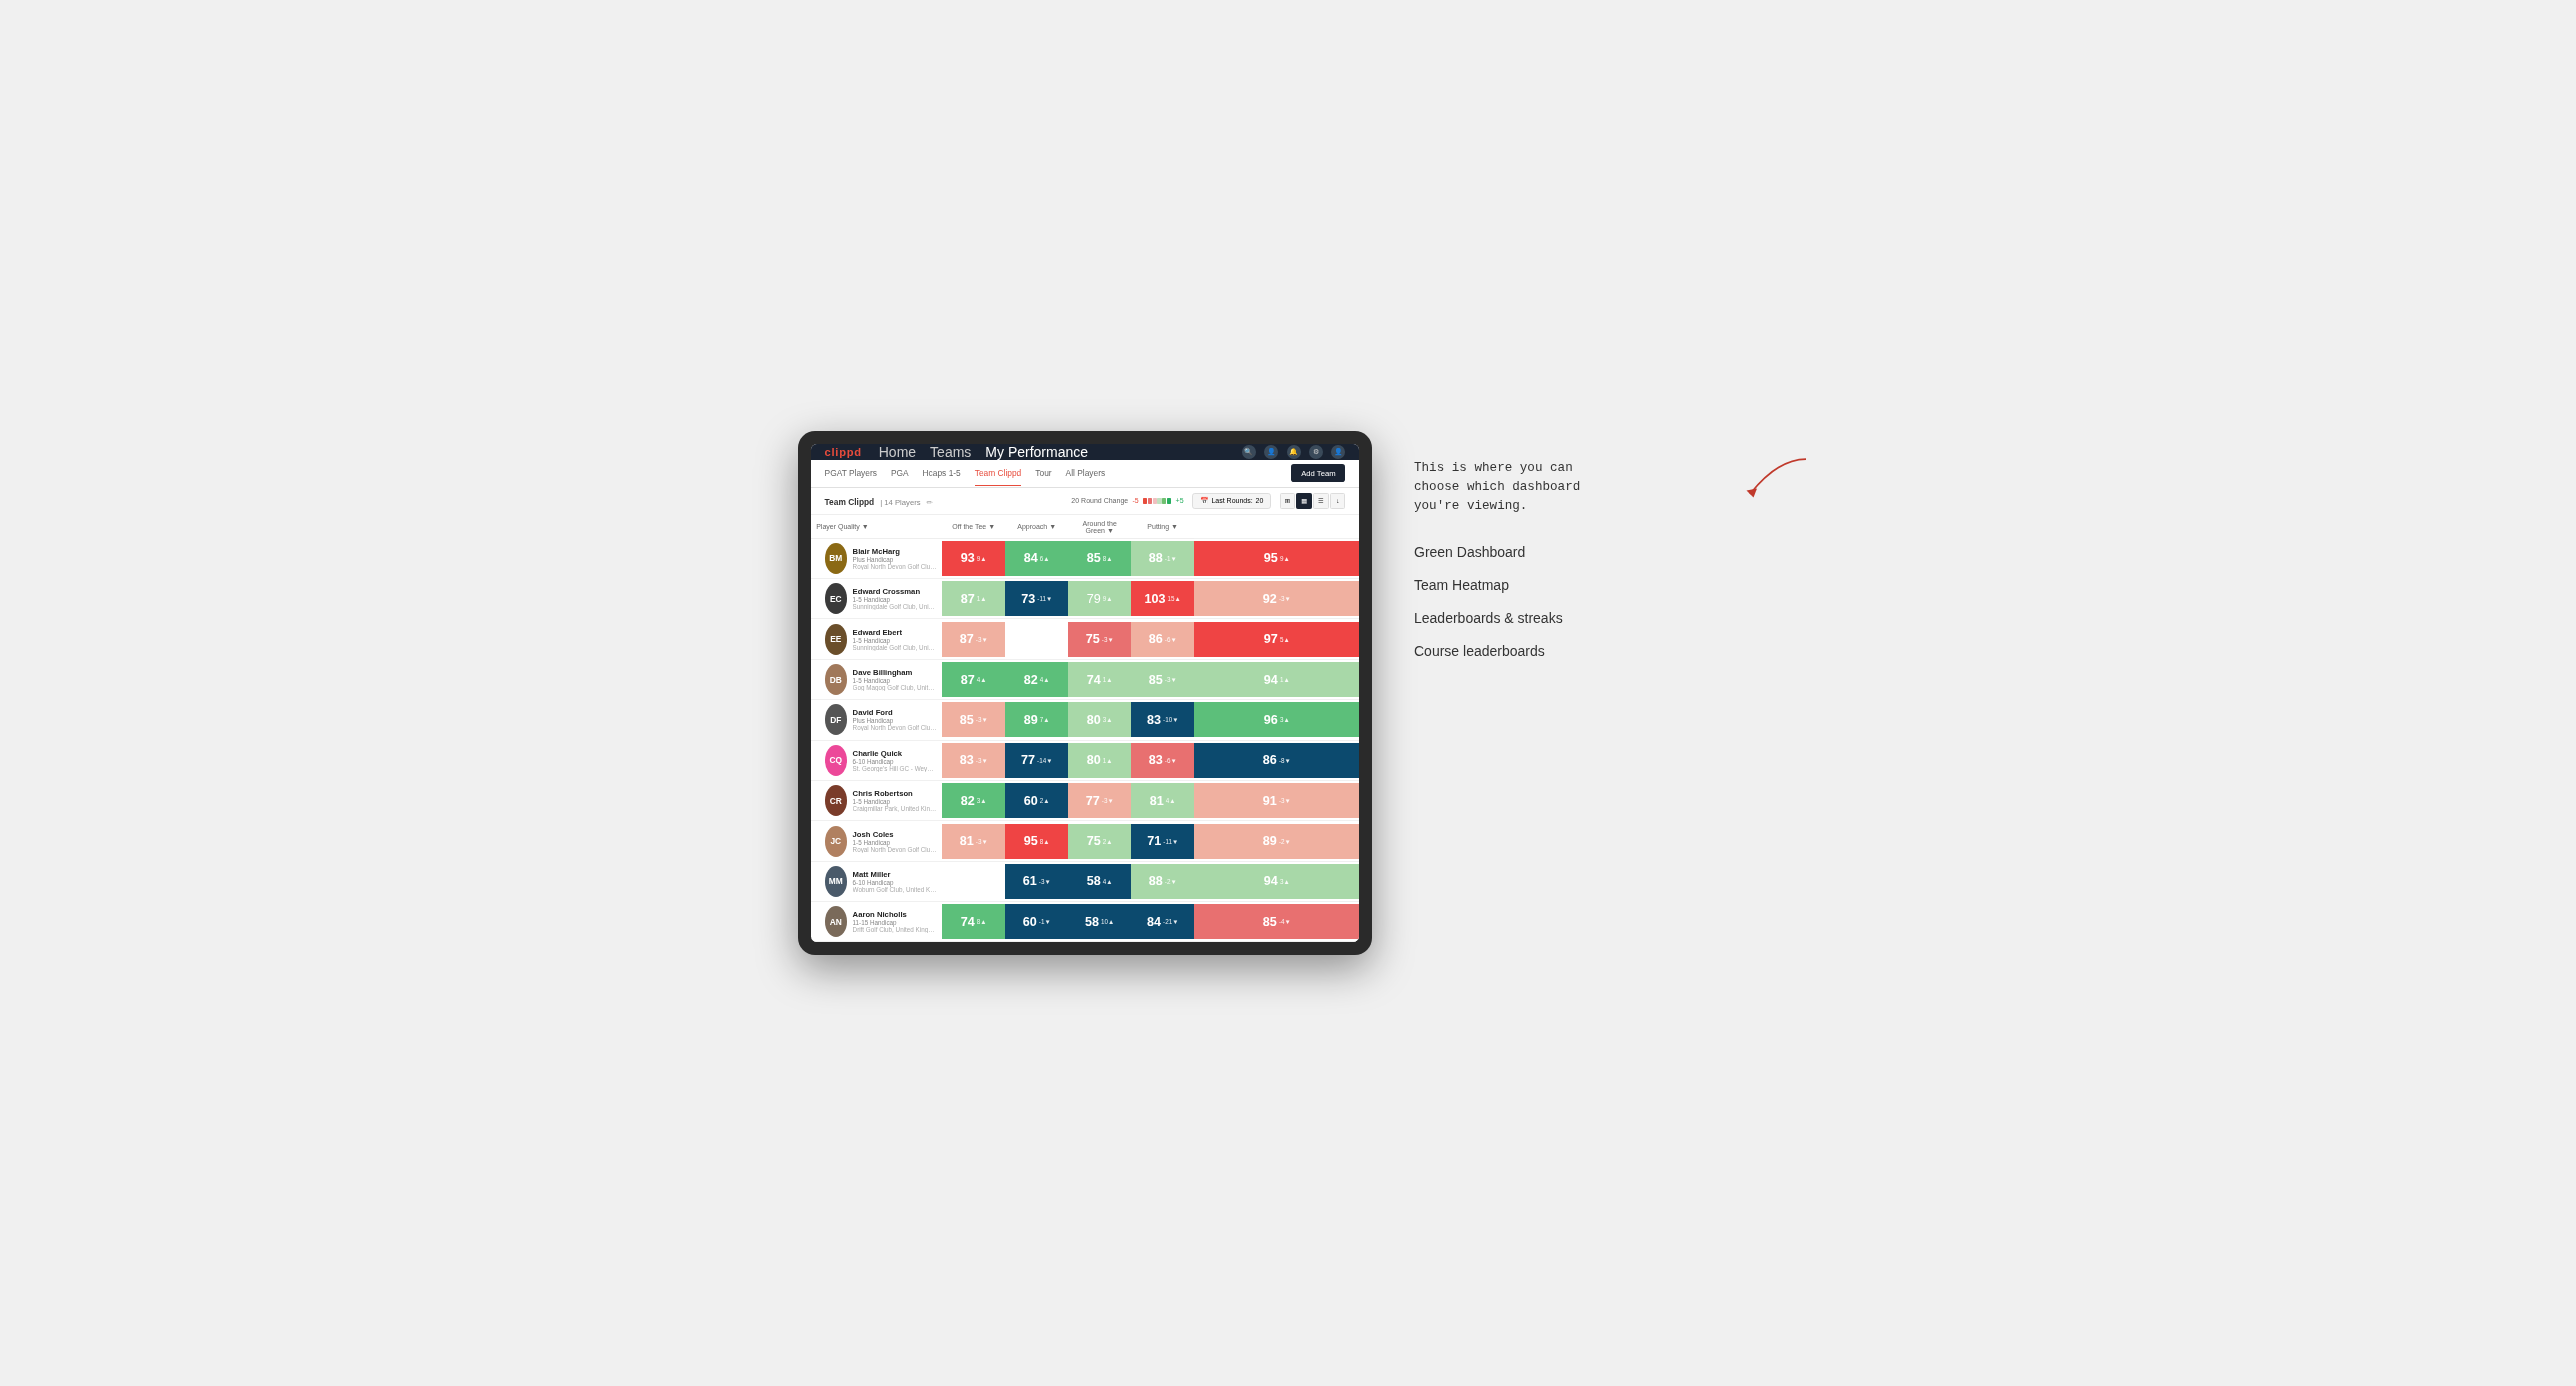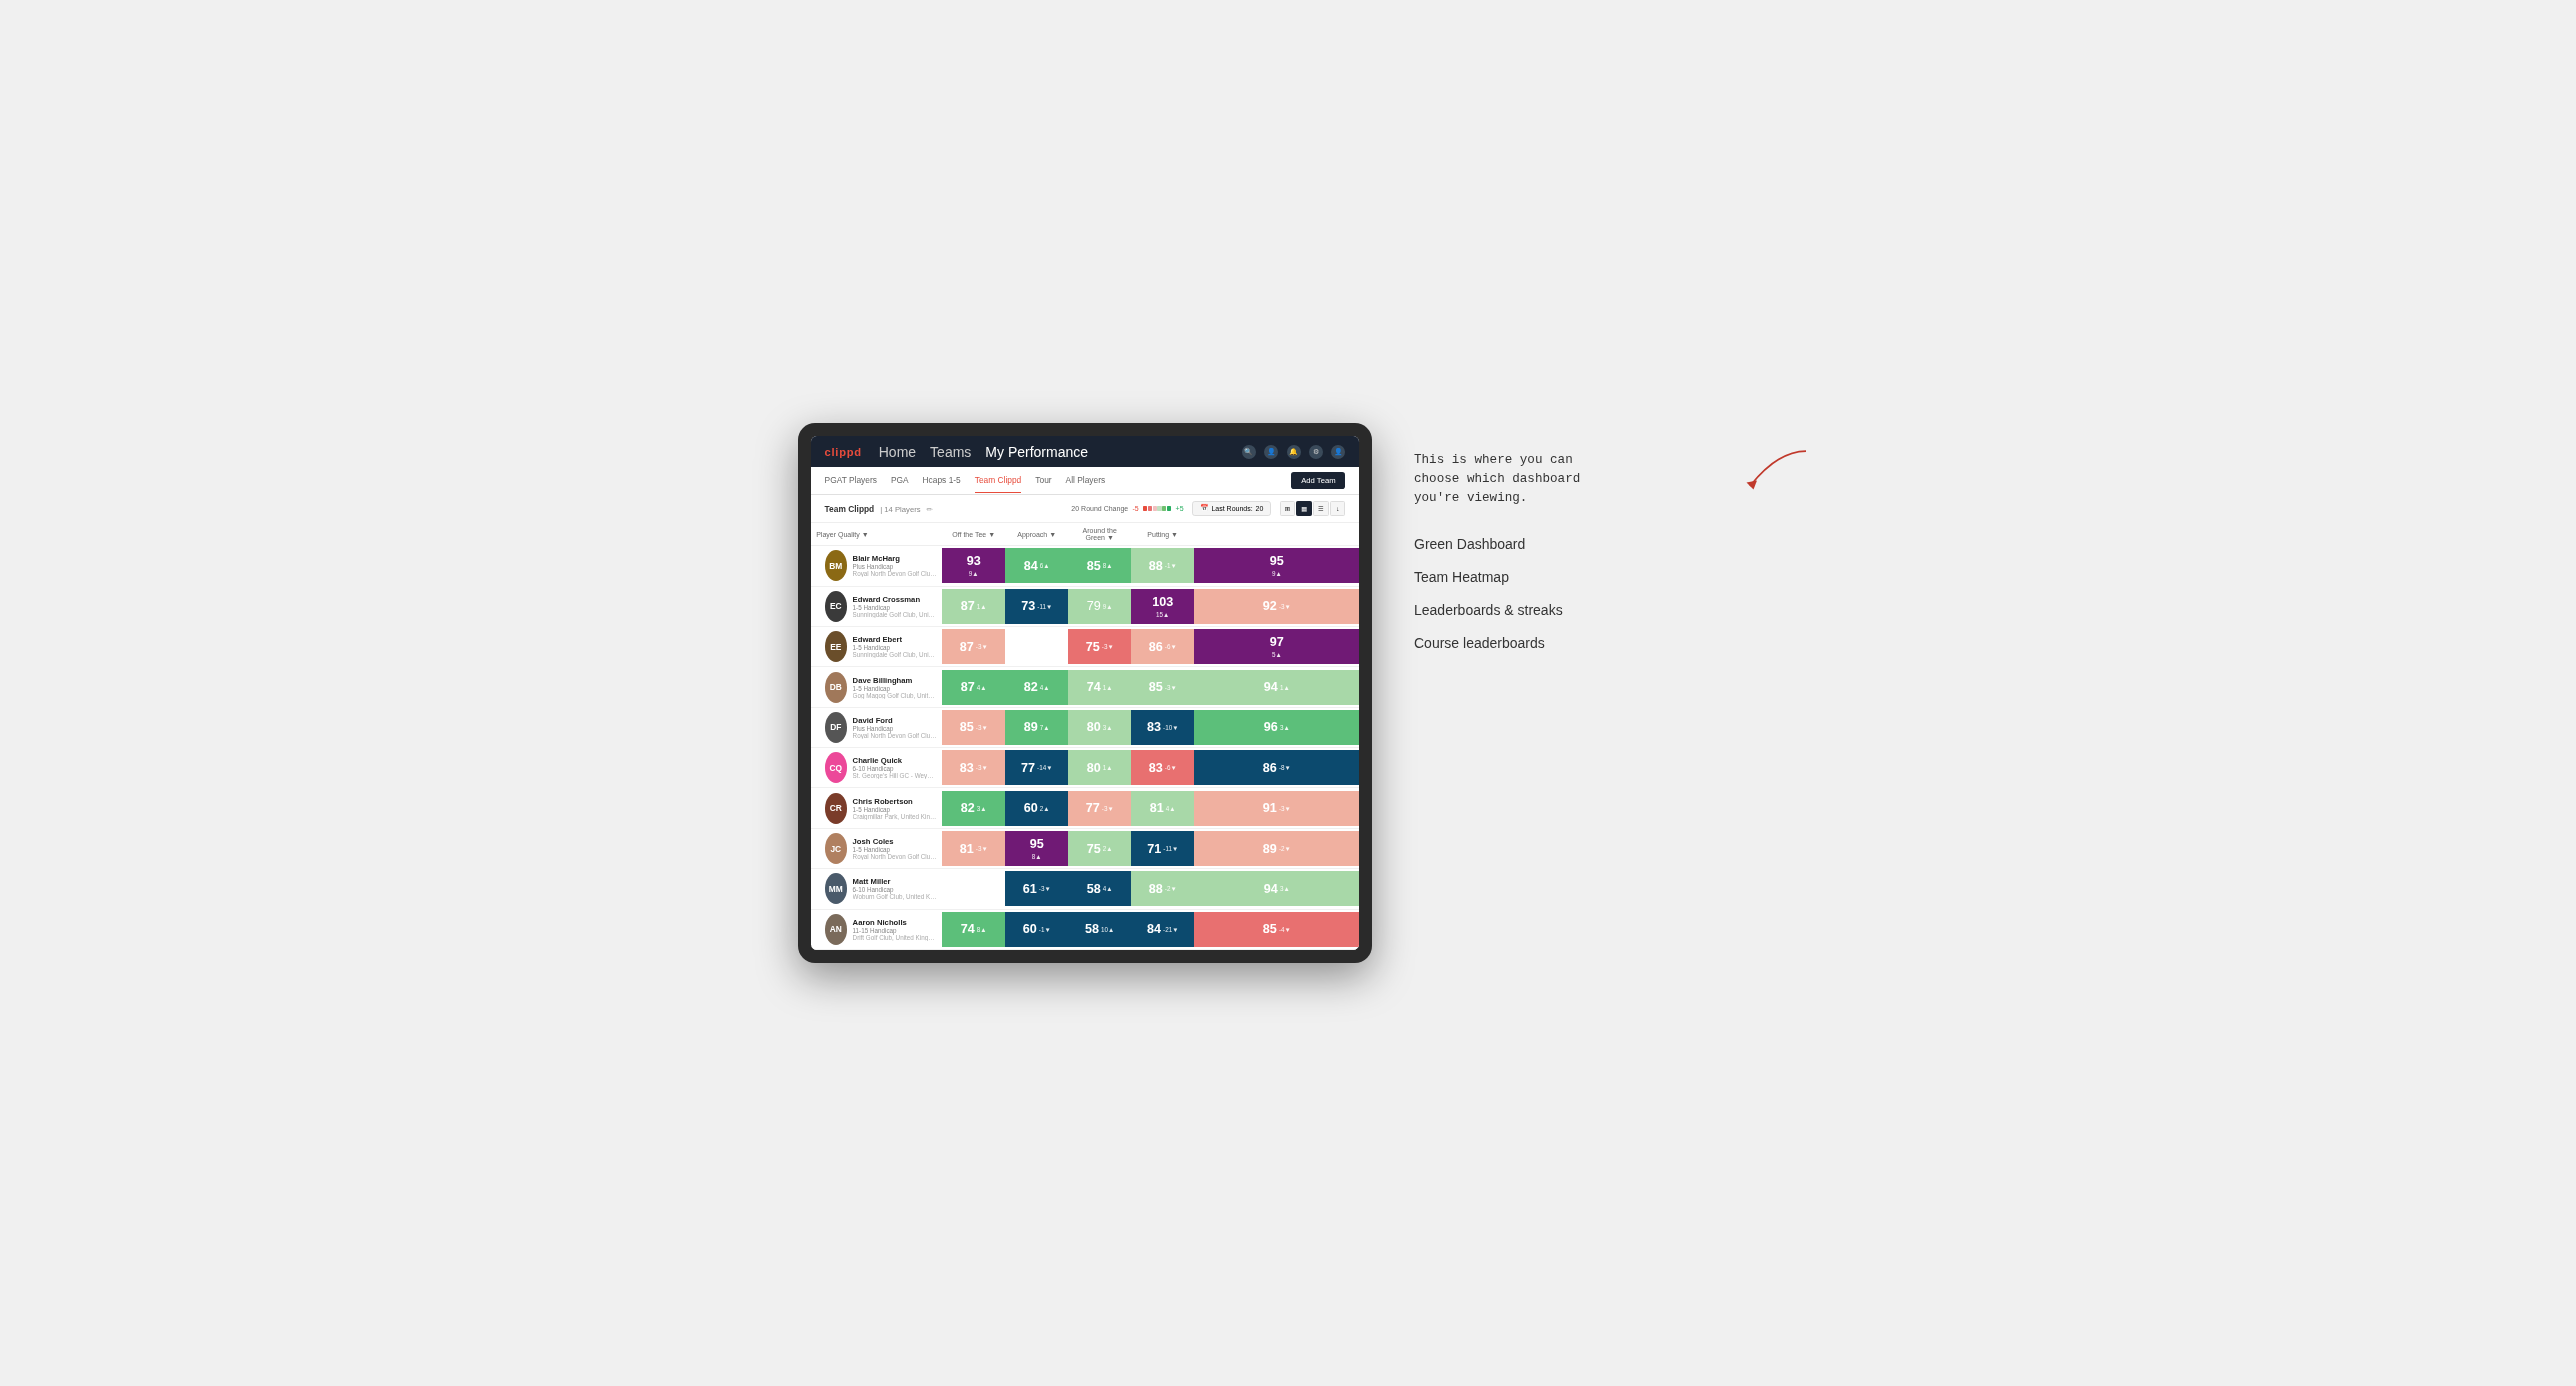--- a/index.html
+++ b/index.html
@@ -36,21 +36,21 @@
       border-radius: 5.6px;
       overflow: hidden;
     }
 
     
     .nav-bar {
       background: #1a2332;
       display: flex;
       align-items: center;
       padding: 0 14px;
-      height: 31px;
+      height: 16px;
       gap: 17px;
     }
 
     .nav-logo {
       color: #e74c3c;
       font-weight: 700;
       font-size: 11.2px;
       letter-spacing: 0.7px;
     }
 
@@ -295,21 +295,21 @@
     .score-change {
       font-size: 6.3px;
       font-weight: 400;
       display: flex;
       align-items: center;
     }
 
     .score-change.up { color: rgba(255,255,255,0.9); }
     .score-change.down { color: rgba(255,255,255,0.9); }
 
-    .bg-green-dark { background: #701a75; flex-direction: column; }
+    .bg-green-dark { background: #ef4444; }
     .bg-green-med { background: #5cbf7a; }
     .bg-green-light { background: #a8d8a8; }
     .bg-red-dark { background: #0c4a6e; }
     .bg-red-med { background: #e87070; }
     .bg-red-light { background: #f0b0a0; }
     .bg-white { background: #fff; }
 
     tr { border-bottom: 0.7px solid #f0f0f0; }
 
     

